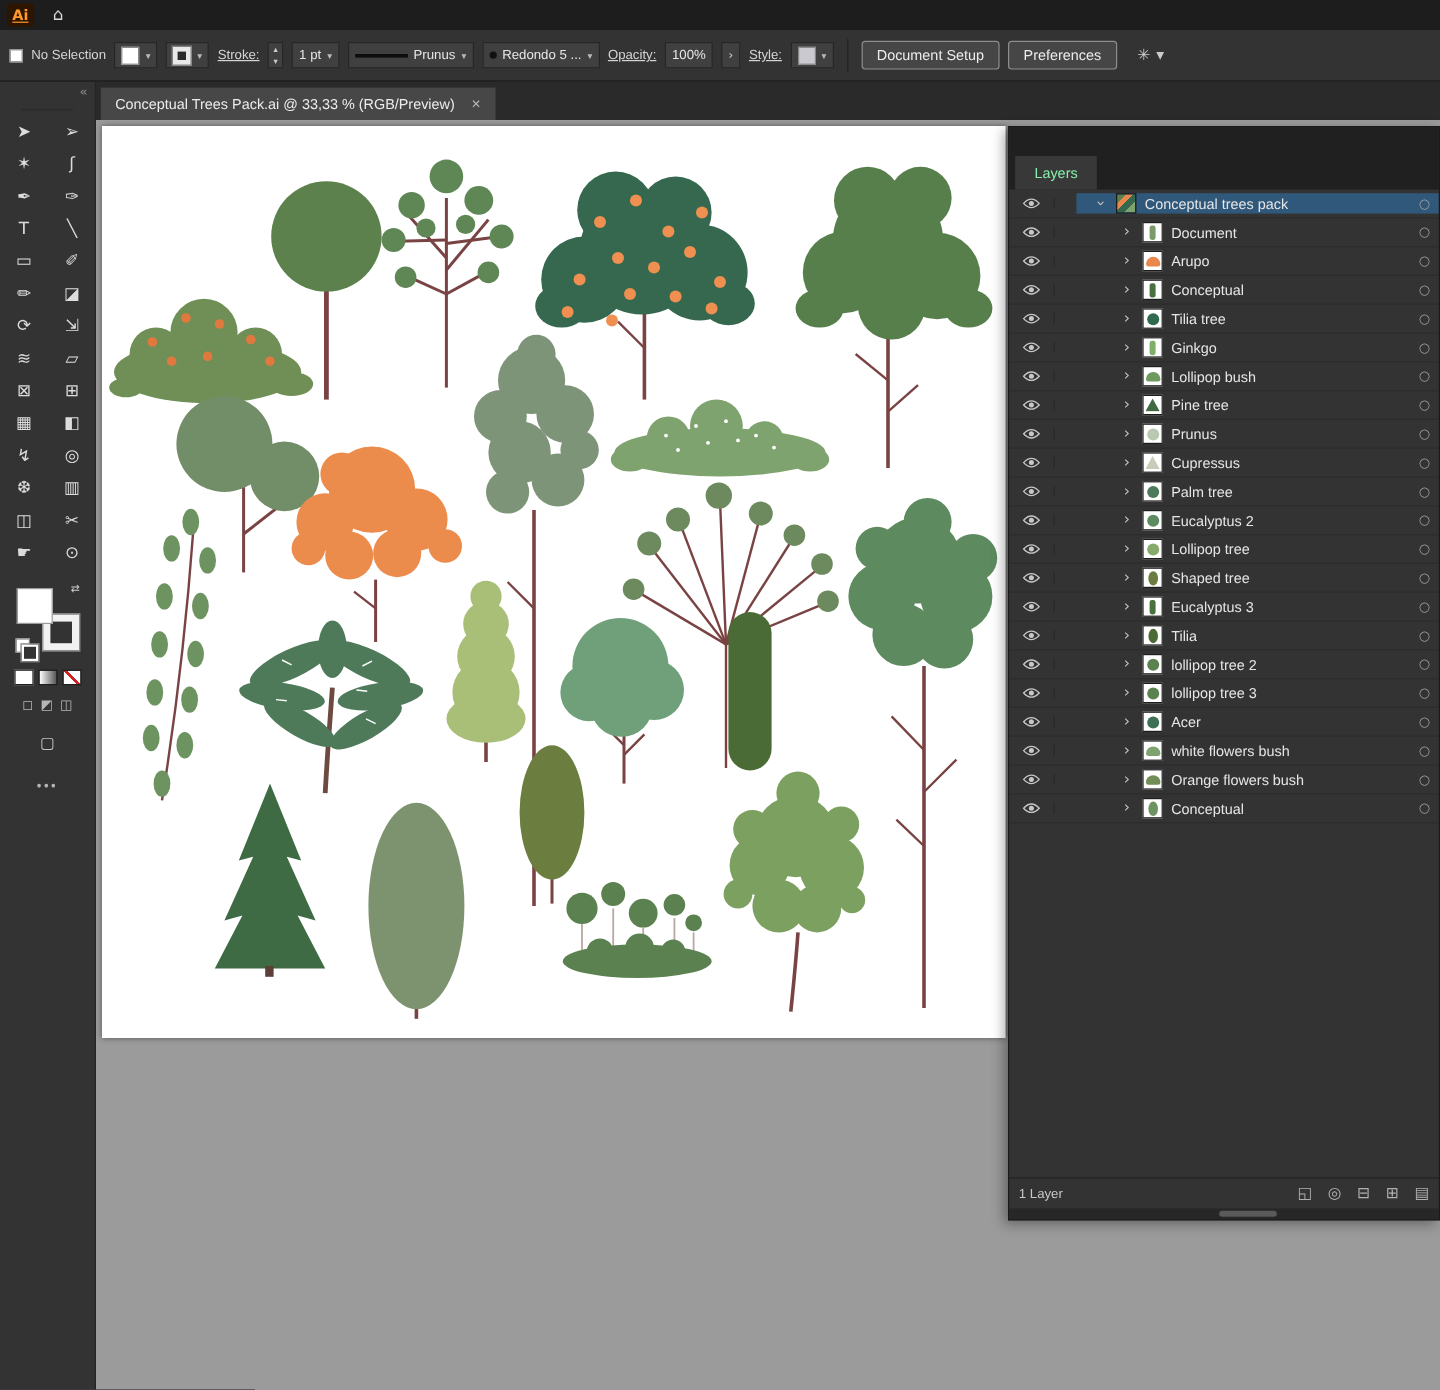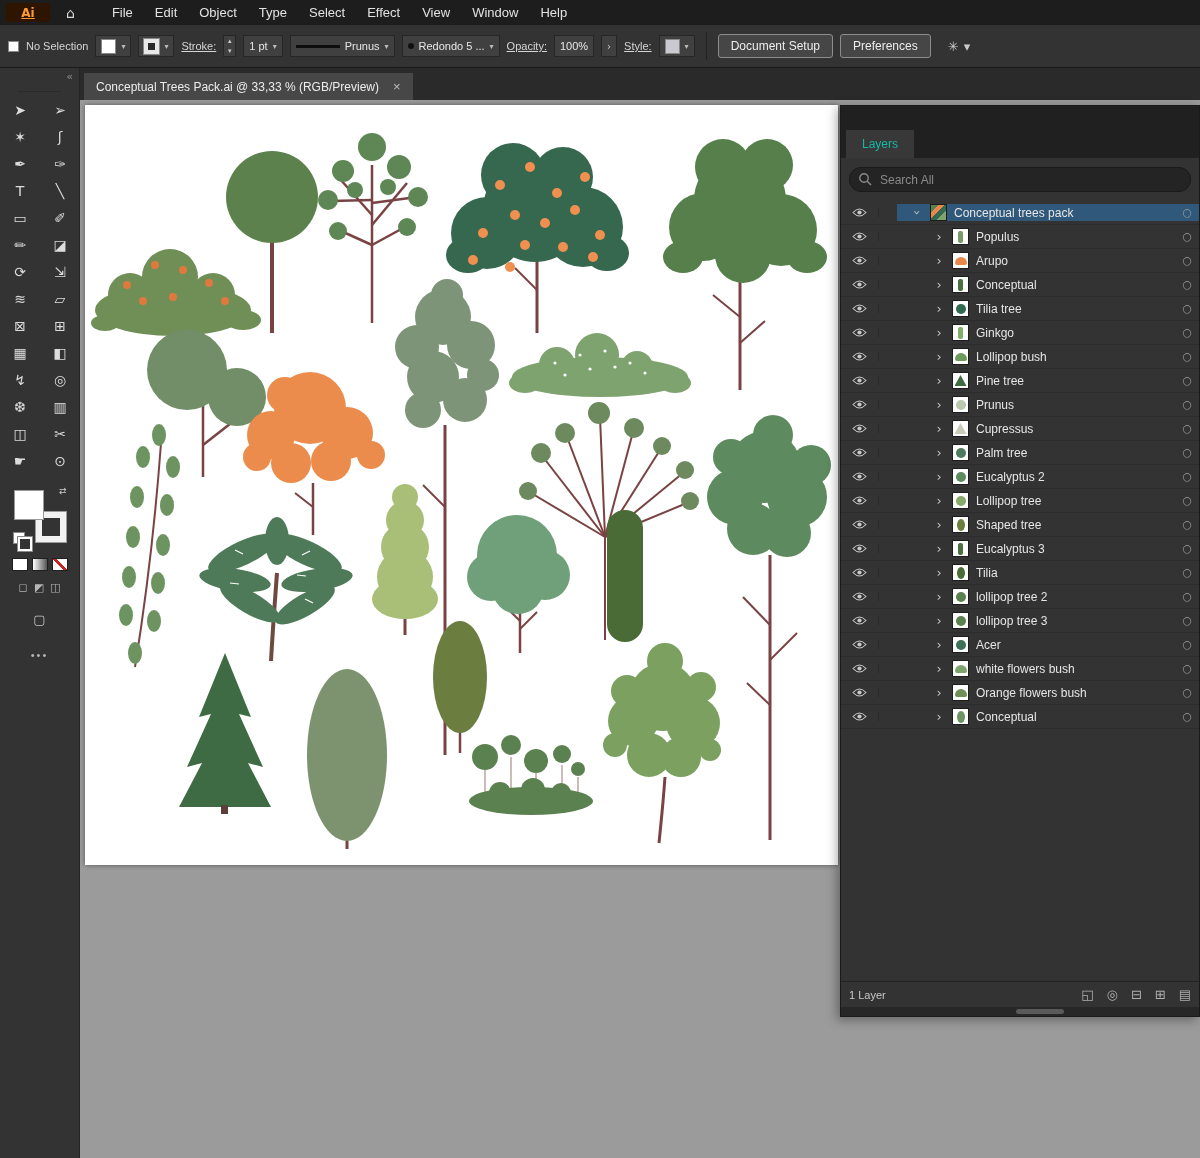--- a/index.html
+++ b/index.html
@@ -3,21 +3,21 @@
 <meta charset="utf-8">
 <style>
   * { box-sizing: border-box; margin: 0; padding: 0; }
   html,body { width:1200px; height:1158px; overflow:hidden; background:#333; }
   body { font-family:"Liberation Sans", sans-serif; color:#e0e0e0; position:relative; }
   .glyph { font-family:"DejaVu Sans", sans-serif; }
 
   
   .menubar { position:absolute; top:0; left:0; width:1200px; height:25px; background:#1d1d1d;
              display:flex; align-items:center; z-index:30; }
-  .ai-logo { width:44px; height:19px; margin:3px 4px 3px 6px; background:#2e1500; color:#ff9a2e;
+  .ai-logo { width:22px; height:19px; margin:3px 4px 3px 6px; background:#2e1500; color:#ff9a2e;
              font-weight:bold; font-size:12px; display:flex; align-items:center; justify-content:center;
              border-radius:2px;text-decoration:underline; }
   .home-btn { padding:0 12px; font-size:14px; color:#d8d8d8; cursor:default; }
   .menu-items { display:flex; height:100%; align-items:center; margin-left:14px; }
   .menu-item { padding:0 11px; font-size:13px; color:#e2e2e2; height:100%; display:flex; align-items:center; cursor:default; }
 
   
   .controlbar { position:absolute; top:25px; left:0; width:1200px; height:43px; background:#333;
                 border-bottom:1px solid #1a1a1a; display:flex; align-items:center; gap:7px;
                 padding:0 8px; font-size:11px; z-index:29; }
@@ -80,21 +80,21 @@
   
   .canvas { position:absolute; top:100px; left:80px; width:1120px; height:1058px; background:#9b9b9b; z-index:1; }
   .artboard { position:absolute; left:5px; top:5px; width:753px; height:760px; background:#fff;
               box-shadow:0 0 5px rgba(0,0,0,0.45); }
 
   
   .layers-panel { position:absolute; left:840px; top:105px; width:360px; height:912px; background:#333;
                   border:1px solid #1a1a1a; box-shadow:-3px 3px 10px rgba(0,0,0,0.35); z-index:20;
                   display:flex; flex-direction:column; }
   .panel-header { height:52px; background:#202020; position:relative; flex:none; }
-  .panel-tab { position:absolute; left:5px; bottom:0; height:28px; background:#383838; color:#14b8a6;
+  .panel-tab { position:absolute; left:5px; bottom:0; height:28px; background:#383838; color:#86efac;
                font-size:12px; display:inline-flex; align-items:center; padding:0 16px; }
   .search-row { padding:9px 8px; background:#333; flex:none; }
   .search-box { position:relative; }
   .search-box input { width:100%; height:25px; background:#242424; border:1px solid #1a1a1a;
                       border-radius:12px; color:#ddd; font-size:12px; padding:0 10px 0 30px;
                       font-family:"Liberation Sans",sans-serif; }
   .search-box input::placeholder { color:#8a8a8a; }
   .search-icon { position:absolute; left:9px; top:5px; }
   .layer-list { flex:1; overflow:hidden; }
   .layer-row { height:24px; display:flex; align-items:center; border-bottom:1px solid #2c2c2c;
@@ -125,40 +125,20 @@
   .footer-icons { margin-left:auto; display:flex; gap:13px; color:#b0b0b0; font-size:13px; }
   .panel-scrollbar { flex:none; height:9px; background:#272727; position:relative; }
   .panel-scroll-thumb { position:absolute; left:175px; top:2px; width:48px; height:5px; background:#5a5a5a; border-radius:3px; }
 </style>
 </head>
 <body>
 
 <div class="menubar">
   <div class="ai-logo glyph">Ai</div>
   <div class="home-btn glyph">⌂</div>
-  <div class="menu-items">
-
-      <div class="menu-item">File</div>
-
-      <div class="menu-item">Edit</div>
-
-      <div class="menu-item">Object</div>
-
-      <div class="menu-item">Type</div>
-
-      <div class="menu-item">Select</div>
-
-      <div class="menu-item">Effect</div>
-
-      <div class="menu-item">View</div>
-
-      <div class="menu-item">Window</div>
-
-      <div class="menu-item">Help</div>
-    </div>
 </div>
 
 <div class="controlbar">
   <span class="mini-swatch"></span>
   <span class="ctrl-label">No Selection</span>
 
   <span class="combo">
     <span class="swatch16"></span>
     <span class="arrow glyph">▾</span>
   </span>
@@ -642,29 +622,20 @@
       </g>
     </svg>
   </div>
 </div>
 
 <div class="layers-panel">
   <div class="panel-header">
     <div class="panel-tab">Layers</div>
   </div>
 
-  <div class="search-row">
-    <div class="search-box">
-      <svg class="search-icon" width="14" height="14" viewBox="0 0 14 14">
-        <circle cx="6" cy="6" r="4.2" fill="none" stroke="#8a8a8a" stroke-width="1.4"></circle>
-        <line x1="9.2" y1="9.2" x2="13" y2="13" stroke="#8a8a8a" stroke-width="1.4"></line>
-      </svg>
-      <input type="text" placeholder="Search All" style="">
-    </div>
-  </div>
 
   <div class="layer-list">
 
     <div class="layer-row selected">
       <div class="eye-cell">
         <svg width="15" height="9" viewBox="0 0 15 9">
           <path d="M1 4.5 Q7.5 -2.5 14 4.5 Q7.5 11.5 1 4.5 Z" fill="none" stroke="#c8c8c8" stroke-width="1.1"></path>
           <circle cx="7.5" cy="4.5" r="2.1" fill="#c8c8c8"></circle>
         </svg>
       </div>
@@ -687,21 +658,21 @@
               <circle cx="7.5" cy="4.5" r="2.1" fill="#c8c8c8"></circle>
             </svg>
           </div>
           <div class="lock-cell"></div>
           <div class="row-right">
             <span class="sel-bar"></span>
             <span class="chevron glyph">›</span>
             <span class="thumb">
               <i class="thumb-fill shape-column" style="background: rgb(122, 154, 106);"></i>
             </span>
-            <span class="layer-name">Populus</span>
+            <span class="layer-name">Document</span>
             <span class="target glyph">○</span>
           </div>
         </div>
 
         <div class="layer-row">
           <div class="eye-cell">
             <svg width="15" height="9" viewBox="0 0 15 9">
               <path d="M1 4.5 Q7.5 -2.5 14 4.5 Q7.5 11.5 1 4.5 Z" fill="none" stroke="#c8c8c8" stroke-width="1.1"></path>
               <circle cx="7.5" cy="4.5" r="2.1" fill="#c8c8c8"></circle>
             </svg>

